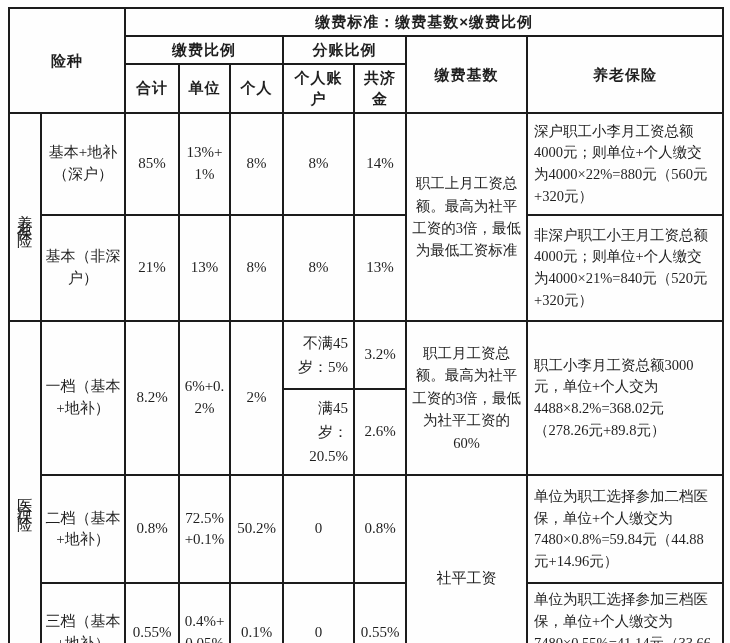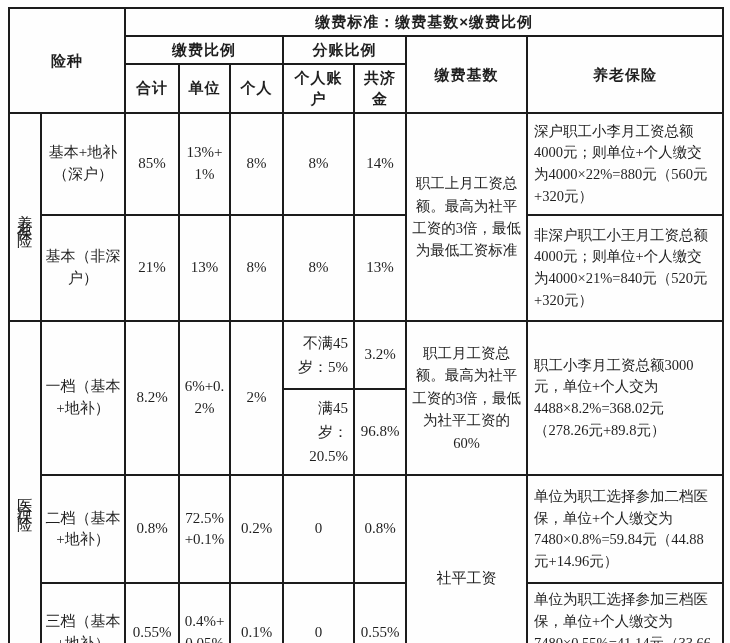--- a/index.html
+++ b/index.html
@@ -153,28 +153,28 @@
         <td class="num" rowspan="2">6%+0.2%</td>
         <td class="num" rowspan="2">2%</td>
         <td class="age-cell">不满45岁：5%</td>
         <td class="num">3.2%</td>
         <td class="base-cell" rowspan="2">职工月工资总额。最高为社平工资的3倍，最低为社平工资的60%</td>
         <td class="example-cell" rowspan="2">职工小李月工资总额3000元，单位+个人交为4488×8.2%=368.02元（278.26元+89.8元）</td>
       </tr>
 
       <tr style="height:61px">
         <td class="age-cell">满45岁：20.5%</td>
-        <td class="num">96.8%</td>
+        <td class="num">2.6%</td>
       </tr>
 
       <tr style="height:108px">
         <td>二档（基本+地补）</td>
         <td class="num">0.8%</td>
         <td class="num">72.5%+0.1%</td>
-        <td class="num">0.2%</td>
+        <td class="num">50.2%</td>
         <td class="num">0</td>
         <td class="num">0.8%</td>
         <td class="base-cell-center" rowspan="2">社平工资</td>
         <td class="example-cell">单位为职工选择参加二档医保，单位+个人缴交为7480×0.8%=59.84元（44.88元+14.96元）</td>
       </tr>
 
       <tr style="height:99px">
         <td>三档（基本+地补）</td>
         <td class="num">0.55%</td>
         <td class="num">0.4%+0.05%</td>

